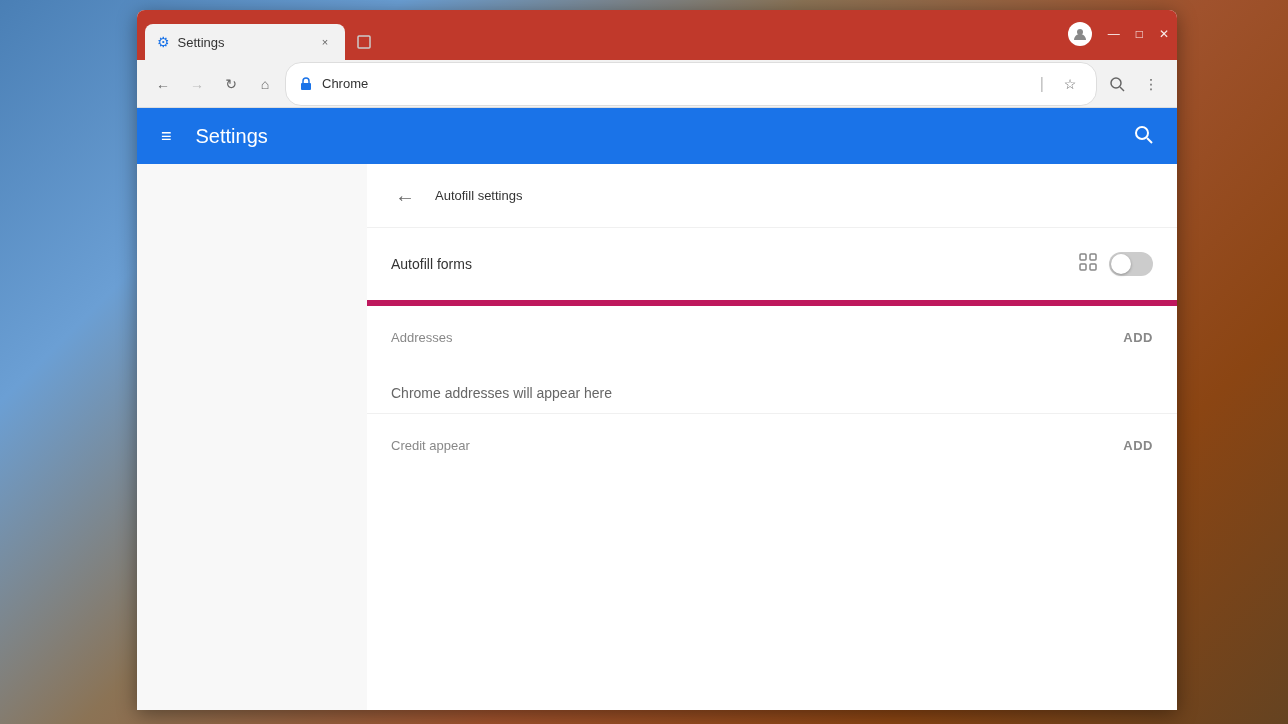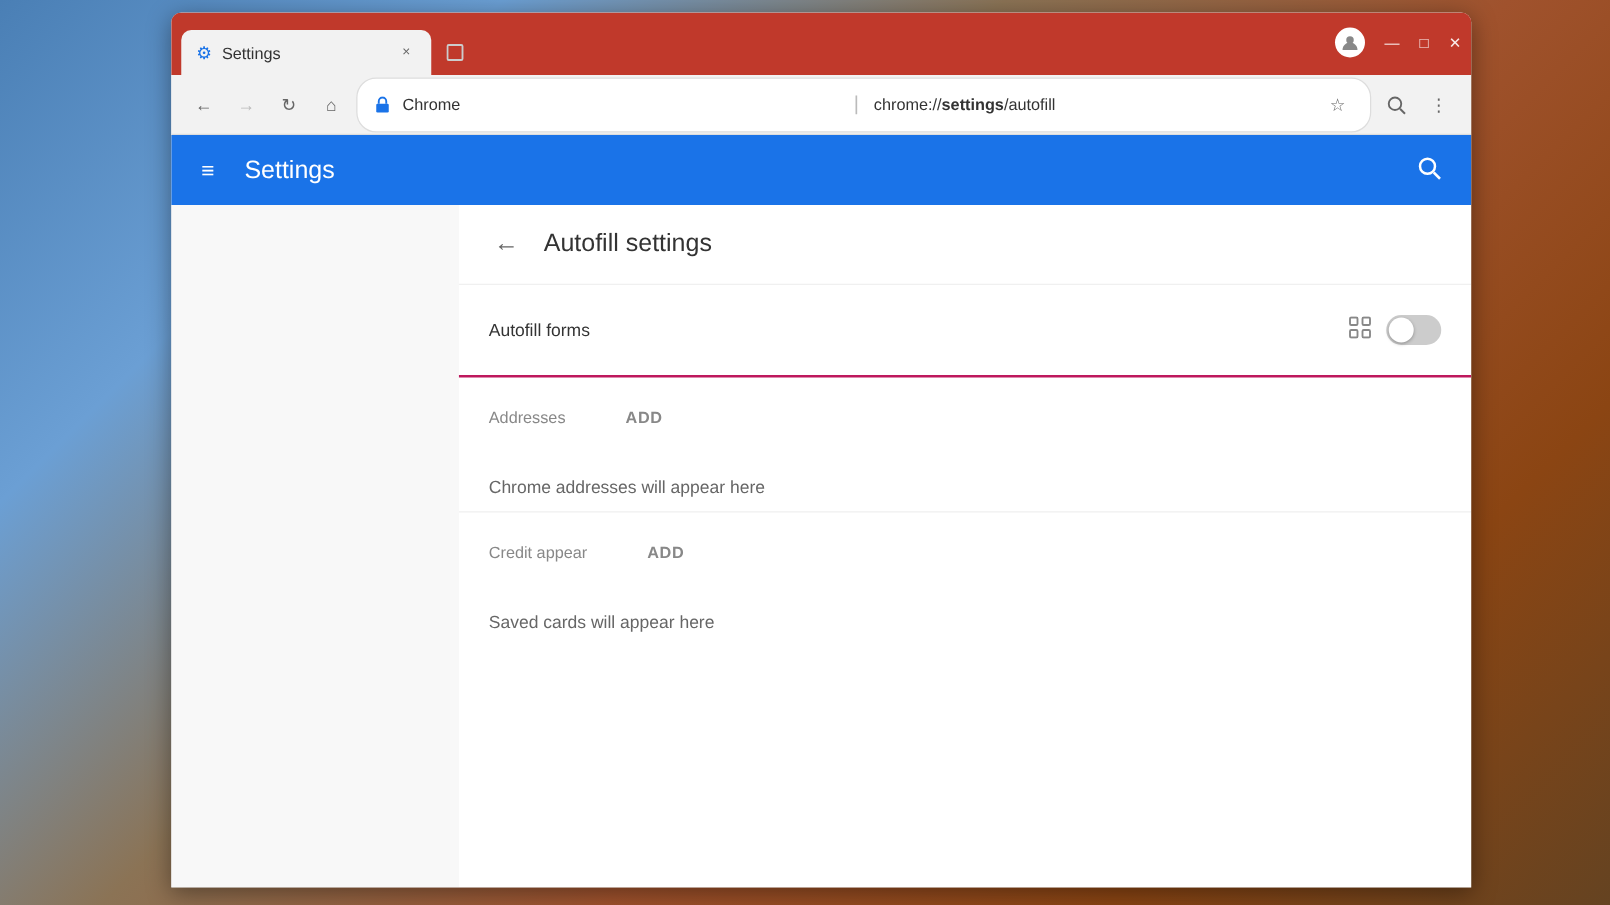--- a/index.html
+++ b/index.html
@@ -252,31 +252,31 @@
     }
 
     .back-btn {
       color: #666;
       font-size: 20px;
       cursor: pointer;
       padding: 4px;
     }
 
     .page-title {
-      font-size: 20px;
+      font-size: 13px;
       color: #333;
       font-weight: 400;
     }
 
     
     .setting-row {
       display: flex;
       align-items: center;
       padding: 24px 24px;
-      border-bottom: 2px solid #be185d;
+      border-bottom: 6px solid #be185d;
     }
 
     .setting-label {
       flex: 1;
       font-size: 14px;
       color: #333;
     }
 
     .setting-icons {
       display: flex;
@@ -313,20 +313,21 @@
     }
 
     
     .section {
       padding: 24px 24px 16px;
     }
 
     .section-header {
       display: flex;
       align-items: center;
+      justify-content: space-between;
       margin-bottom: 12px;
     }
 
     .section-title {
       font-size: 13px;
       color: #888;
       font-weight: 500;
       text-transform: none;
     }
 
@@ -391,21 +392,20 @@
 
     <div class="address-bar">
       <div class="address-bar-icon">
         <svg width="12" height="14" viewBox="0 0 12 14">
           <rect x="1" y="6" width="10" height="7" rx="1" fill="#1a73e8"></rect>
           <path d="M3 6V4a3 3 0 016 0v2" fill="none" stroke="#1a73e8" stroke-width="1.5"></path>
         </svg>
       </div>
       <span class="address-text">Chrome</span>
       <span style="color:#bbb;margin:0 4px;">|</span>
-      <span class="address-text">chrome://<strong>settings</strong>/autofill</span>
       <span class="bookmark-btn">☆</span>
     </div>
 
     <div class="search-lens-btn">
       <svg width="18" height="18" viewBox="0 0 18 18">
         <circle cx="8" cy="8" r="5" fill="none" stroke="#666" stroke-width="1.5"></circle>
         <line x1="12" y1="12" x2="16" y2="16" stroke="#666" stroke-width="1.5"></line>
       </svg>
     </div>
     <div class="more-btn">⋮</div>
@@ -460,18 +460,17 @@
       <div class="section-empty-text">Chrome addresses will appear here</div>
 
       <div class="divider"></div>
 
       <div class="section">
         <div class="section-header">
           <span class="section-title">Credit appear</span>
           <span class="section-add-btn">ADD</span>
         </div>
       </div>
-      <div class="section-empty-text">Saved cards will appear here</div>
 
     </div>
   </div>
 
 </div>
 
 </body></html>

